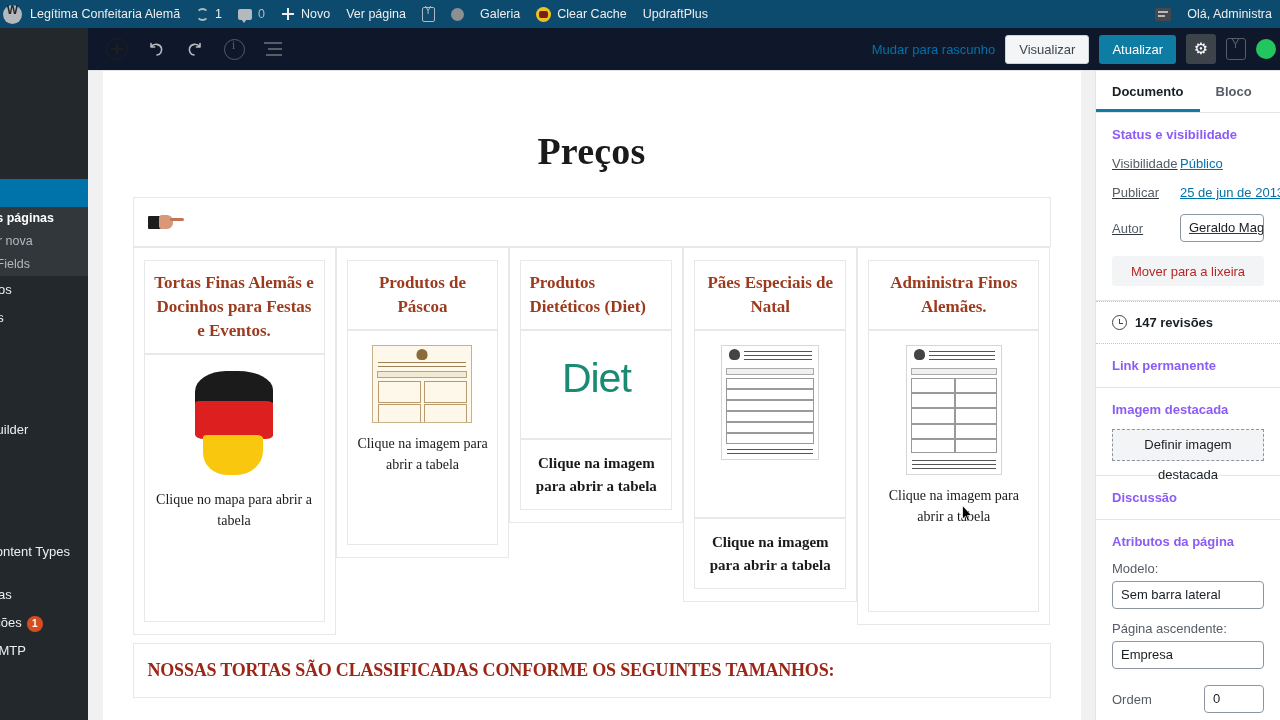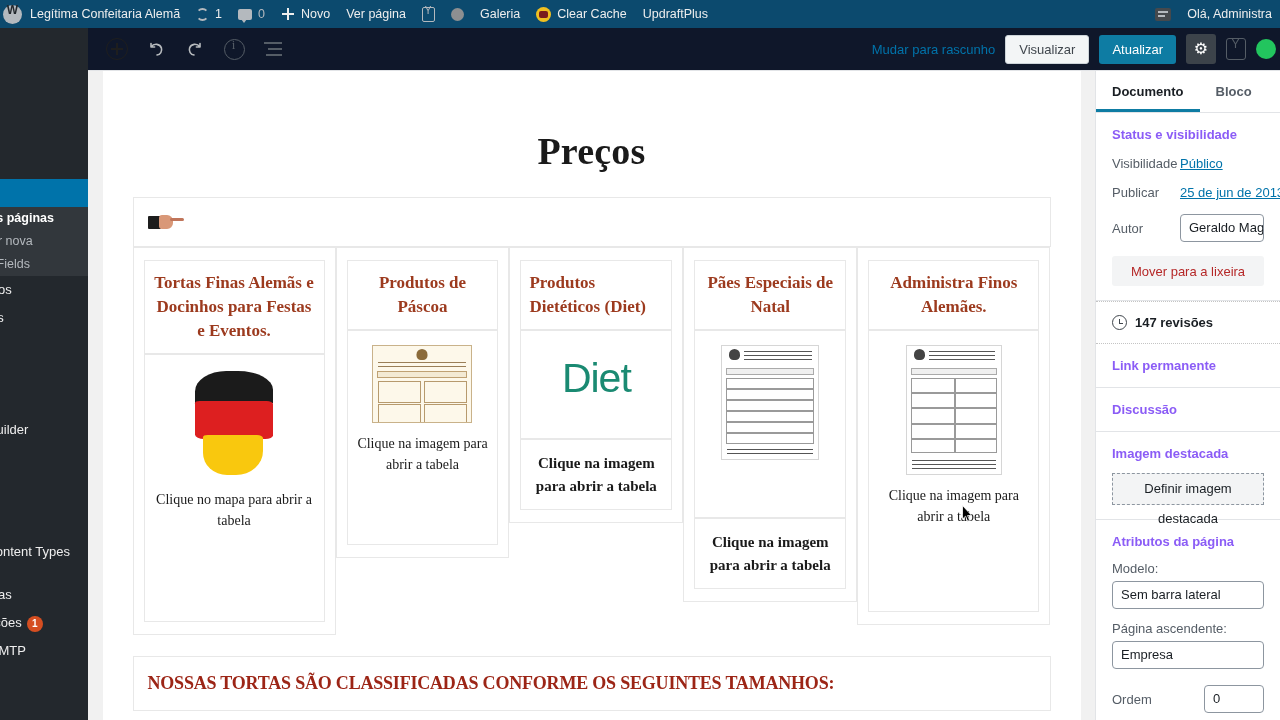--- a/index.html
+++ b/index.html
@@ -359,21 +359,21 @@
 
   
   .diet-logo {
     font-family: "Liberation Sans", sans-serif;
     font-size: 41px; color: #1a8a72;
     letter-spacing: -1px; margin: 14px 0;
   }
 
   .bottom-heading-box {
     border: 1px solid #e8e8e8;
-    margin: 21px 30px 0;
+    margin: 8px 30px 0;
     padding: 16px 14px;
   }
   .bottom-heading {
     color: #9c2516;
     font-family: "Liberation Serif", serif;
     font-weight: bold; font-size: 18px;
     letter-spacing: -0.2px;
   }
 
   .mouse-pointer {
@@ -403,20 +403,21 @@
   }
   .panel {
     border-bottom: 1px solid #e2e4e7; padding: 14px 16px;
   }
   .panel-title {
     font-weight: bold; font-size: 13px; color: #8b5cf6;
   }
   .row {
     display: flex; align-items: center; margin-top: 14px;
     white-space: nowrap;
+    text-decoration: underline;
   }
   .row-label { color: #555d66; width: 68px; flex: none; font-size: 13px; }
   .row-link {
     color: #0073aa; text-decoration: underline; font-size: 13px; cursor: pointer;
   }
   .select-box {
     border: 1px solid #8d96a0; border-radius: 4px;
     height: 28px; line-height: 26px; padding: 0 8px;
     font-size: 13px; color: #191e23; background: #fff;
     overflow: hidden; white-space: nowrap;
@@ -739,26 +740,26 @@
   <div class="revisions-row">
     <span class="clock-icon"></span>
     <span>147 revisões</span>
   </div>
 
   <div class="panel">
     <div class="panel-title">Link permanente</div>
   </div>
 
   <div class="panel">
-    <div class="panel-title">Discussão</div>
-  </div>
-
-  <div class="panel">
     <div class="panel-title">Imagem destacada</div>
     <div class="featured-btn">Definir imagem destacada</div>
+  </div>
+
+  <div class="panel">
+    <div class="panel-title">Discussão</div>
   </div>
 
   <div class="panel">
     <div class="panel-title">Atributos da página</div>
     <div class="field-label">Modelo:</div>
     <div class="select-box">Sem barra lateral</div>
     <div class="field-label">Página ascendente:</div>
     <div class="select-box">Empresa</div>
     <div class="ordem-row">
       <span class="row-label">Ordem</span>

